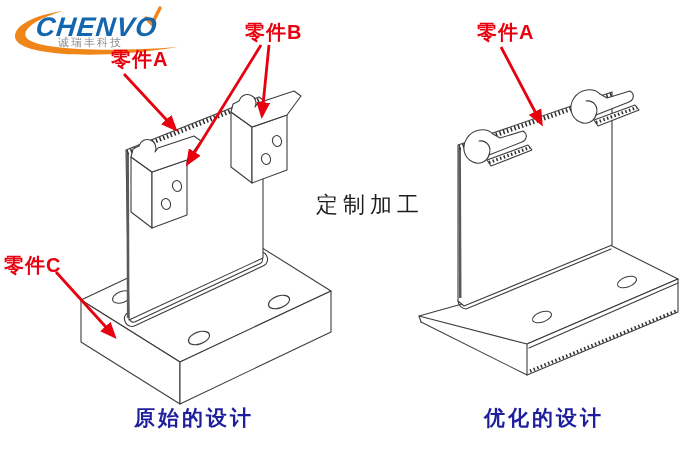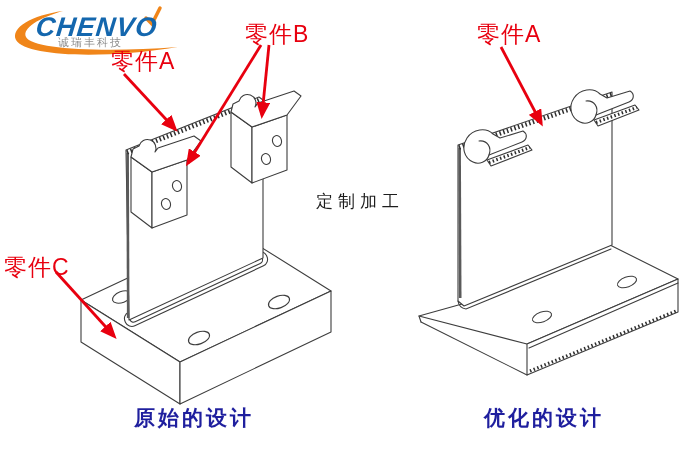--- a/index.html
+++ b/index.html
@@ -3,25 +3,25 @@
 <meta charset="utf-8">
 <style>
   :root{
     --red:#e8000f; --navy:#1f1f9e; --logo-blue:#1467ae; --logo-orange:#f08519;
     --ink:#3d3d3d; --gray-sub:#8f8f8f;
   }
   html,body{margin:0;padding:0;background:#fff;}
   #stage{position:relative;width:690px;height:450px;background:#fff;overflow:hidden;
          font-family:"Liberation Sans","DejaVu Sans",sans-serif;}
   #drawing{position:absolute;left:0;top:0;}
-  .part-label{position:absolute;color:var(--red);font-weight:normal;font-size:23px;
+  .part-label{position:absolute;color:var(--red);font-weight:bold;font-size:20px;
               letter-spacing:1px;white-space:nowrap;}
   .caption{position:absolute;color:var(--navy);font-weight:bold;font-size:21px;
            letter-spacing:3px;white-space:nowrap;}
-  .watermark{position:absolute;color:#1d1d1d;font-size:17px;letter-spacing:5px;
+  .watermark{position:absolute;color:#1d1d1d;font-size:22px;letter-spacing:5px;
              font-family:"Liberation Serif","DejaVu Serif",serif;white-space:nowrap;}
   #logo{position:absolute;left:6px;top:4px;width:210px;height:64px;}
   #logo svg{position:absolute;left:0;top:0;}
   .logo-brand{position:absolute;left:30px;top:8px;color:var(--logo-blue);
               font-size:27px;font-weight:bold;font-style:italic;letter-spacing:1px;
               transform:skewX(-6deg);white-space:nowrap;}
   .logo-sub{position:absolute;left:52px;top:31px;color:var(--gray-sub);
             font-size:11px;letter-spacing:2px;white-space:nowrap;text-align:center;}
   svg .face{fill:#ffffff;stroke:var(--ink);stroke-width:1.1;stroke-linejoin:round;}
   svg .edge{fill:none;stroke:var(--ink);stroke-width:1.1;stroke-linecap:round;}

